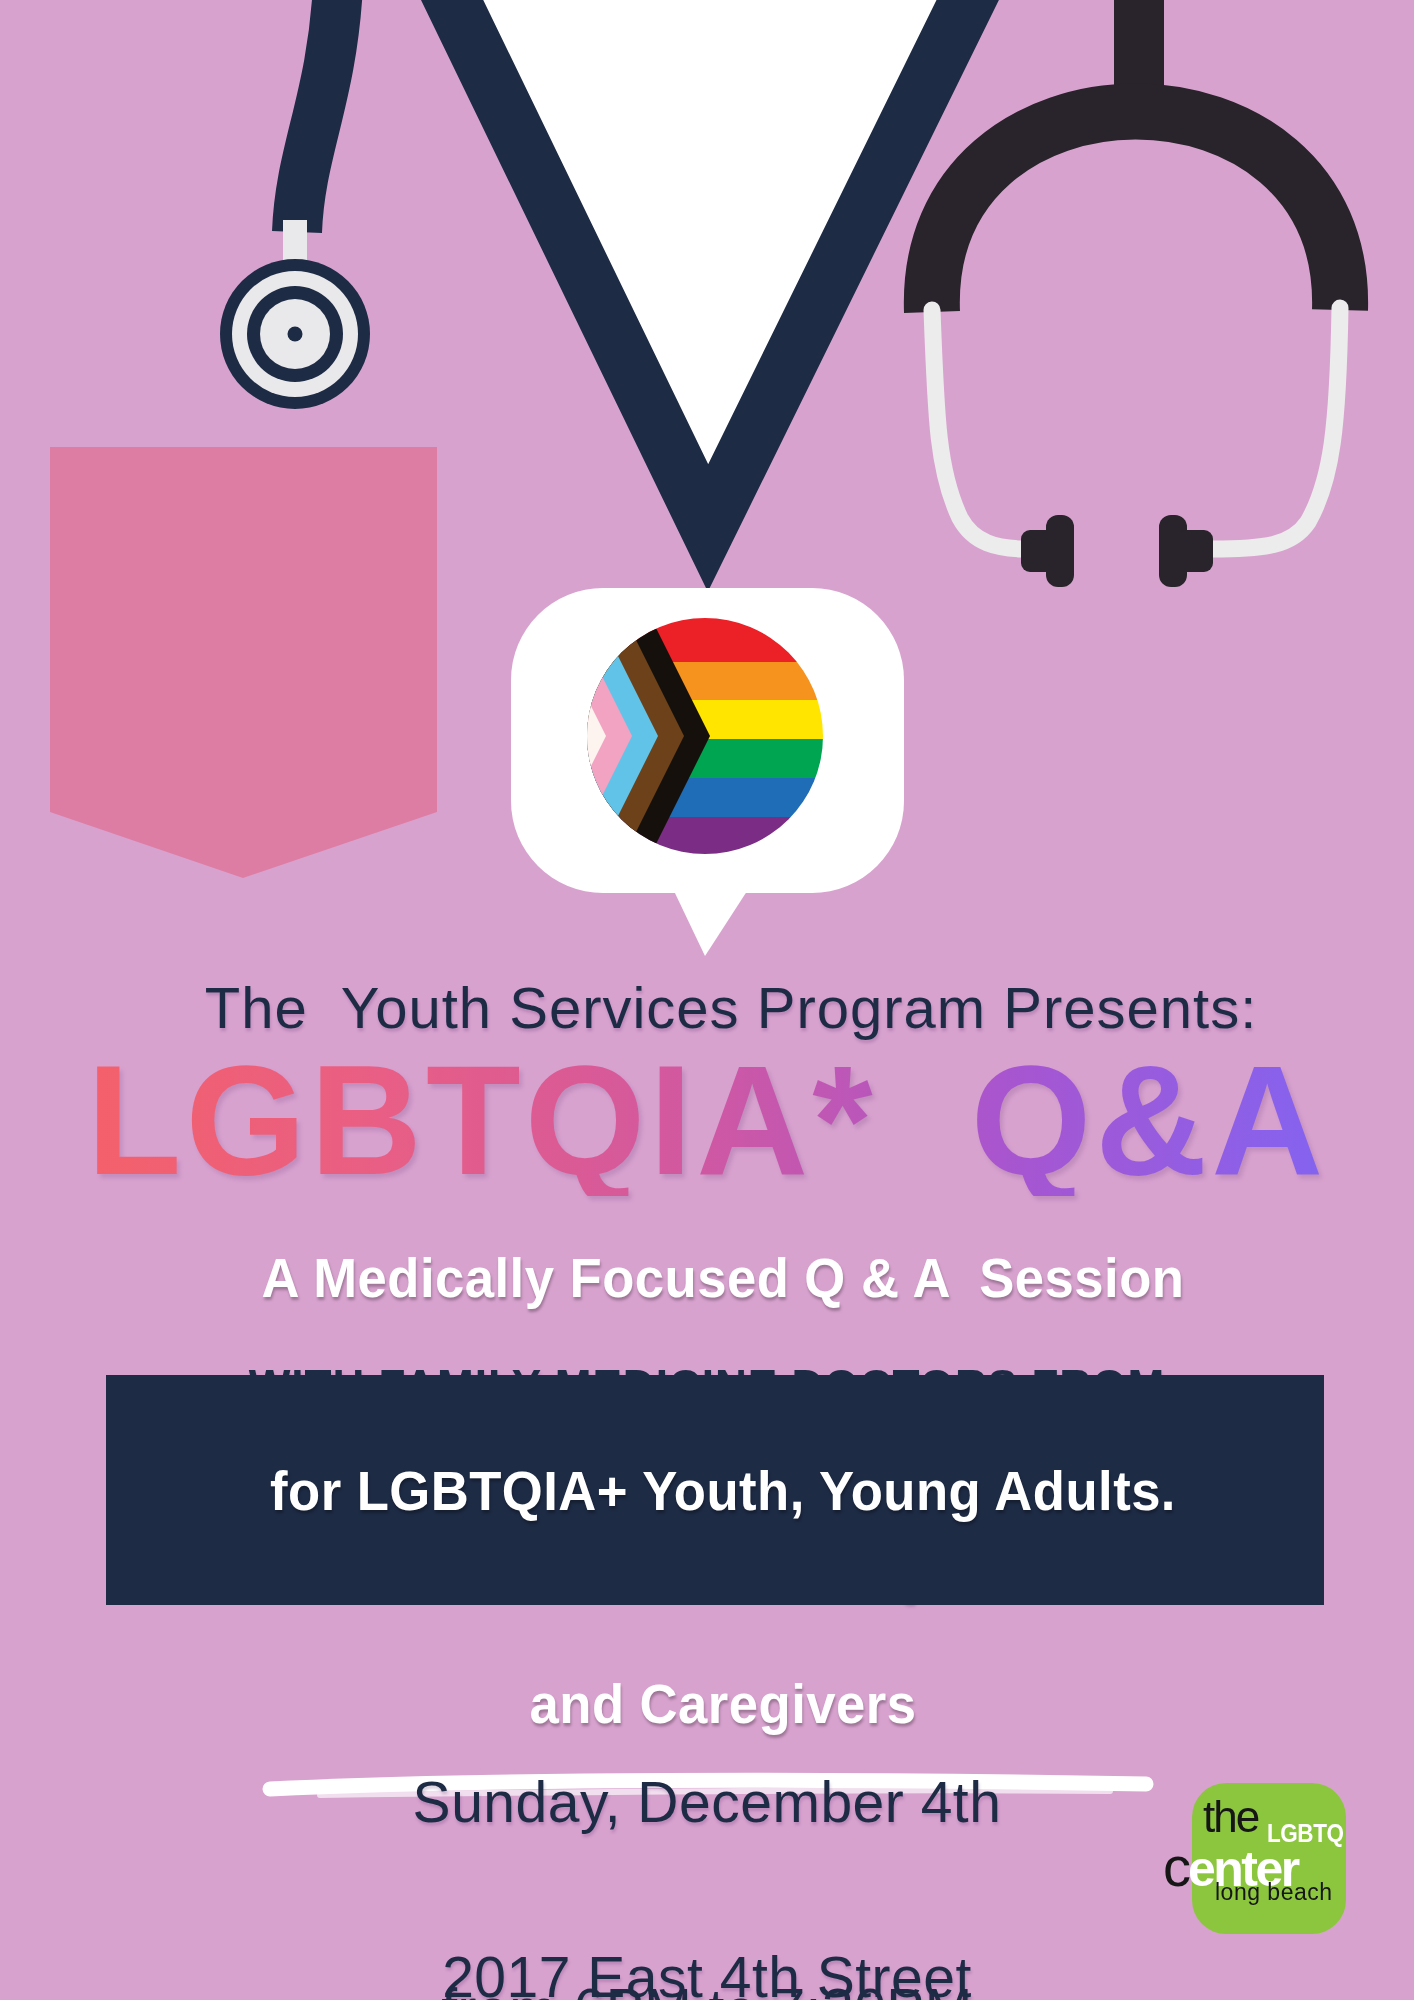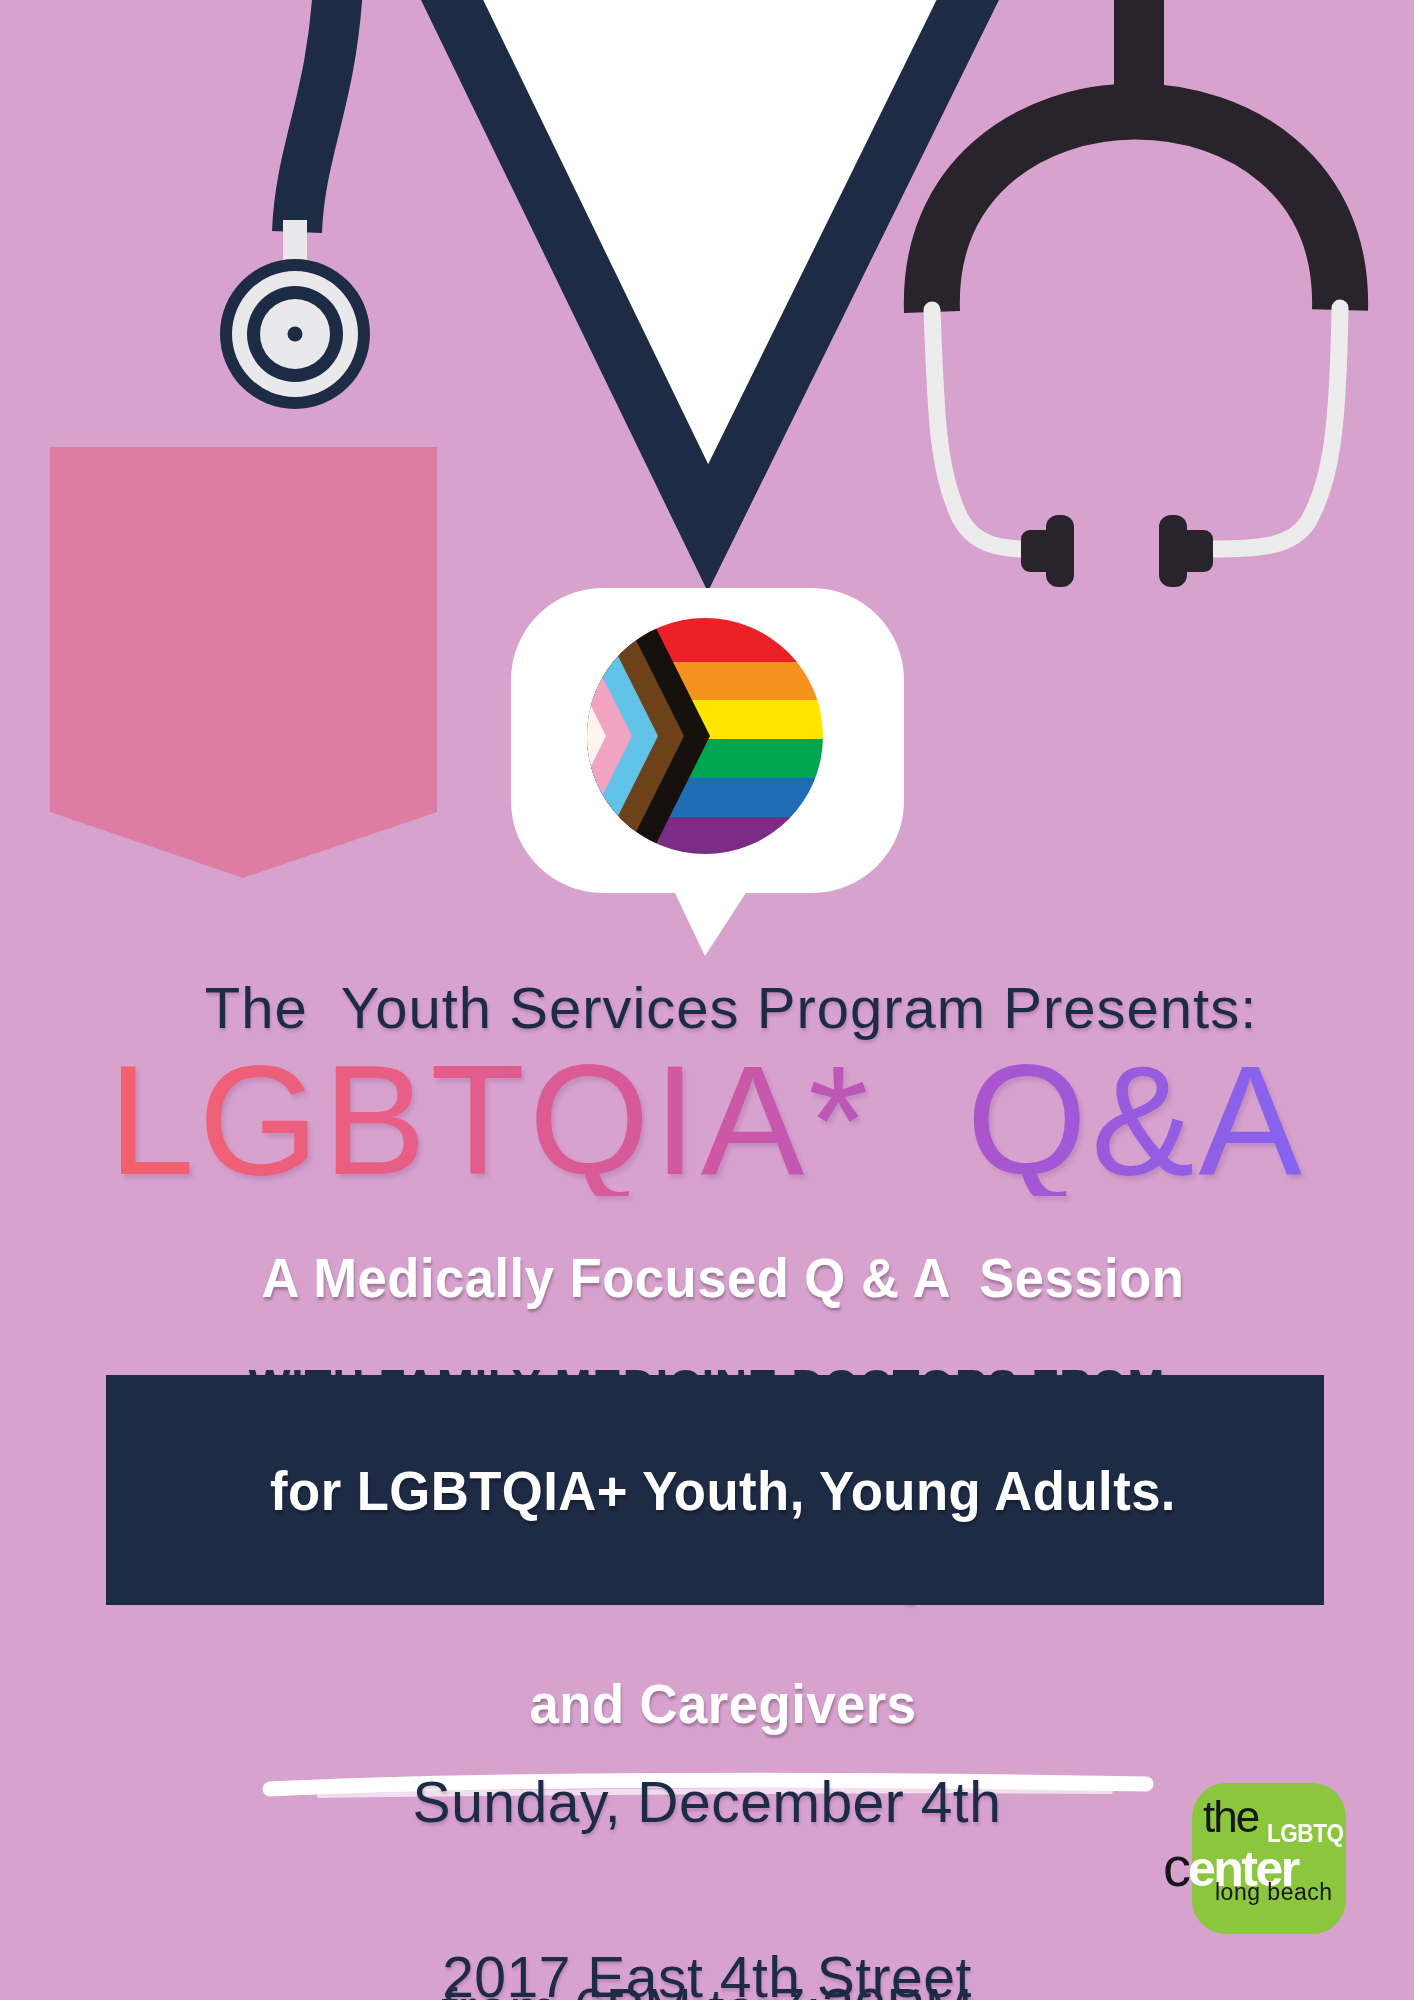--- a/index.html
+++ b/index.html
@@ -35,21 +35,21 @@
 
   
   .center-text{left:0;width:100%;text-align:center;}
   .presents{
     top:974px;font-size:58px;letter-spacing:1px;color:var(--navy,#1e2b45);
     white-space:pre;text-shadow:1px 3px 3px rgba(80,40,100,.22);margin-left:24px;
   }
   .title{top:1046px;line-height:150px;white-space:pre;
     filter:drop-shadow(3px 4px 2px rgba(80,40,100,.16));}
   .title-text{
-    display:inline-block;font-size:155px;font-weight:400;letter-spacing:4px;white-space:pre;
+    display:inline-block;font-size:155px;font-weight:700;letter-spacing:4px;white-space:pre;
     background:linear-gradient(90deg,var(--grad1,#f4616b) 0%,var(--grad2,#e85e85) 24%,
       var(--grad3,#d2589f) 48%,var(--grad4,#a855cf) 74%,var(--grad5,#8463f0) 100%);
     -webkit-background-clip:text;background-clip:text;color:transparent;
   }
   .subtitle{
     top:1226px;font-size:46px;font-weight:700;line-height:64px;letter-spacing:1px;
     color:var(--navy,#1e2b45);transform:scaleX(.96);transform-origin:50% 50%;
     text-shadow:1px 3px 3px rgba(80,40,100,.22);white-space:pre;
   }
   .banner{

